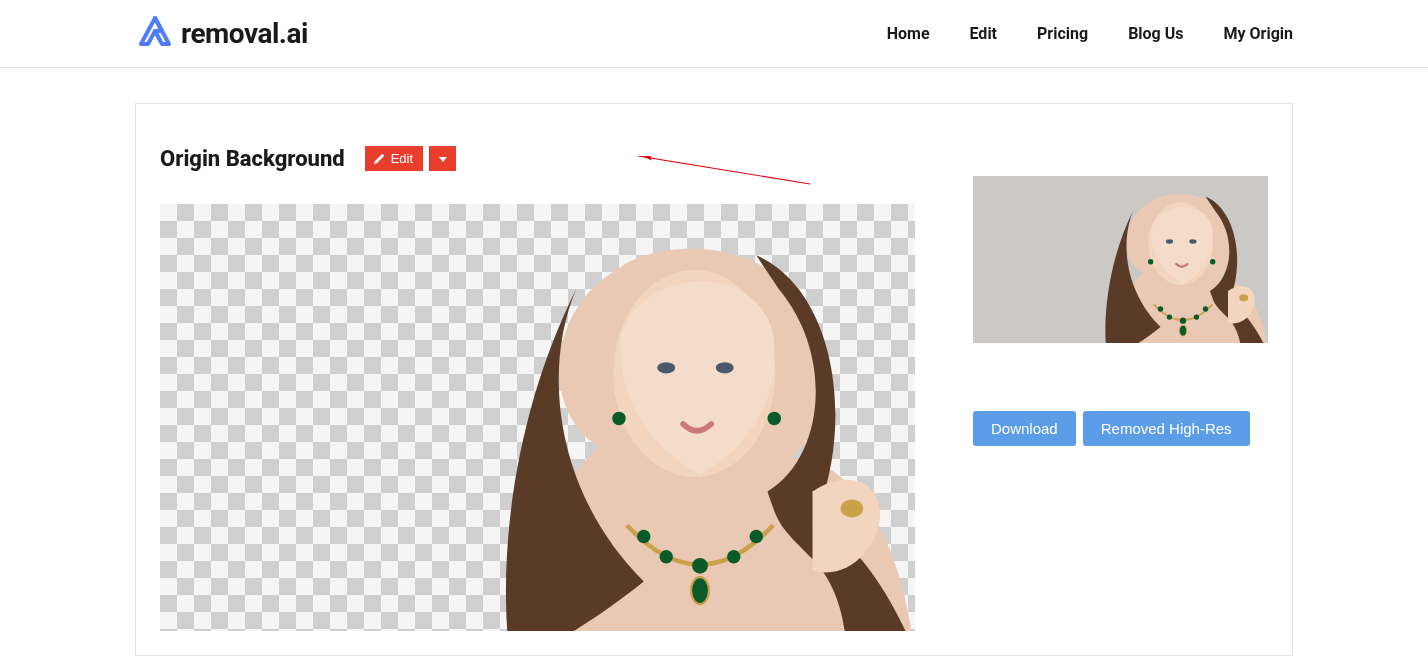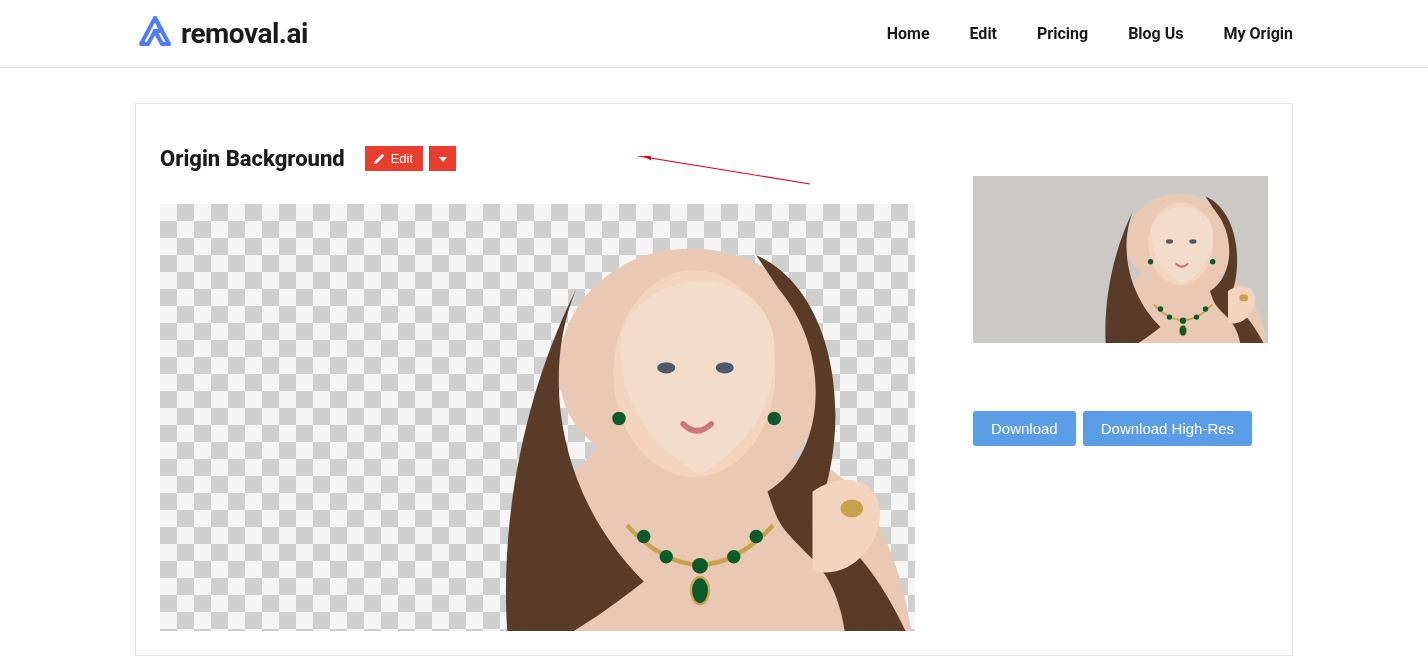--- a/index.html
+++ b/index.html
@@ -237,16 +237,16 @@
         <circle cx="250" cy="300" r="6" fill="#0b5a2a"></circle>
         <ellipse cx="200" cy="348" rx="8" ry="12" fill="#0b5a2a" stroke="#caa14b" stroke-width="2"></ellipse>
         <path d="M300 260 C 330 240 360 250 360 280 C 360 310 330 340 300 330 Z" fill="#f2d4bf"></path>
         <ellipse cx="335" cy="275" rx="10" ry="8" fill="#caa14b"></ellipse>
         <circle cx="128" cy="195" r="6" fill="#0b5a2a"></circle>
         <circle cx="266" cy="195" r="6" fill="#0b5a2a"></circle>
       </svg>
     </div>
     <div class="download-row">
       <button class="download-btn">Download</button>
-      <button class="download-btn">Download High-Res</button>
+      <button class="download-btn">Removed High-Res</button>
     </div>
   </div>
 </div>
 
 </body></html>

